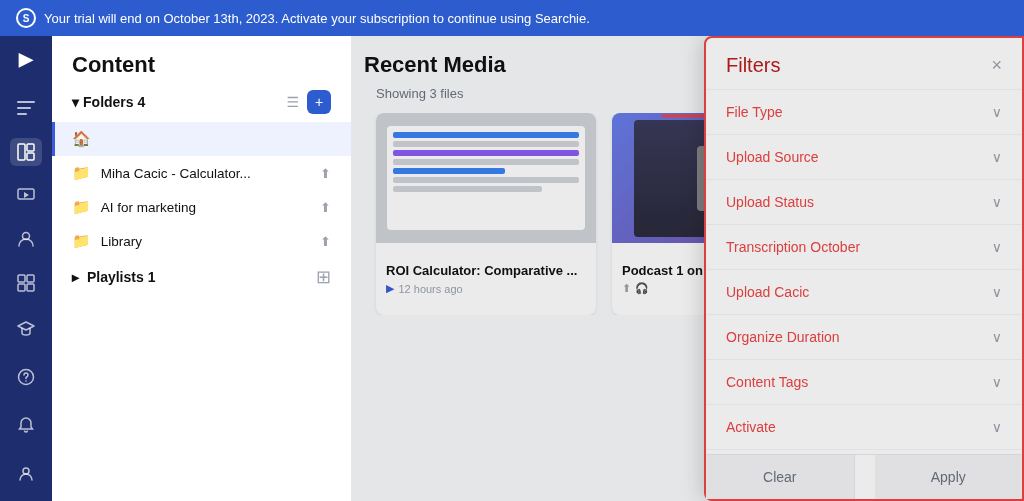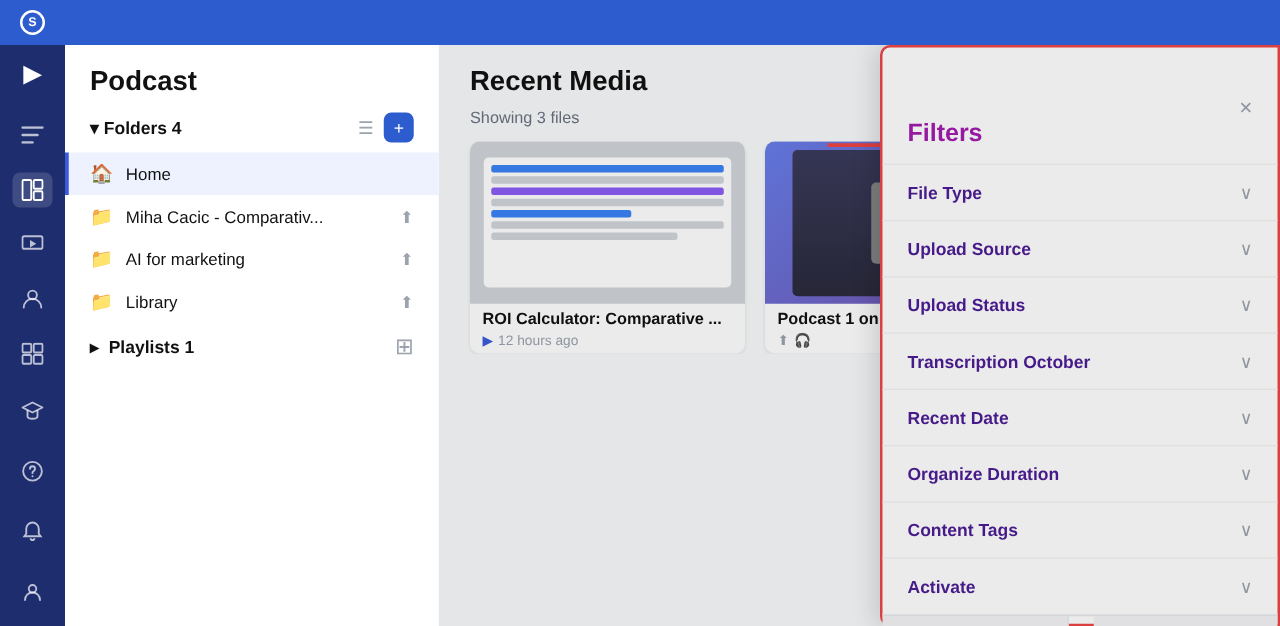--- a/index.html
+++ b/index.html
@@ -145,21 +145,21 @@
     .main-content {
       flex: 1;
       background: #f9fafb;
       display: flex;
       flex-direction: column;
       overflow: hidden;
       position: relative;
       filter: brightness(0.92);
     }
     .recent-media-header {
-      padding: 16px 24px 8px;
+      padding: 16px 12px 8px;
       font-size: 22px;
       font-weight: 700;
       color: #111;
     }
     .showing-text {
       padding: 0 24px 12px;
       font-size: 13px;
       color: #6b7280;
     }
     .media-grid {
@@ -201,21 +201,21 @@
       background: white;
       border-radius: 4px;
       display: flex;
       flex-direction: column;
       padding: 6px;
       gap: 3px;
     }
     .screen-line { height: 6px; background: #d1d5db; border-radius: 2px; }
     .screen-line.blue { background: #3b82f6; }
     .screen-line.purple { background: #8b5cf6; }
-    .media-info { padding: 4px 10px; }
+    .media-info { padding: 20px 10px; }
     .media-title { font-size: 13px; font-weight: 600; color: #111; margin-bottom: 4px; }
     .media-meta { font-size: 11px; color: #9ca3af; display: flex; align-items: center; gap: 4px; }
 
     
     .arrow-container {
       position: absolute;
       top: 60px;
       left: 300px;
       pointer-events: none;
     }
@@ -241,43 +241,42 @@
     }
     .filters-header {
       display: flex;
       align-items: center;
       justify-content: space-between;
       padding: 16px 20px 12px;
       border-bottom: 1px solid #f3f4f6;
     }
     .filters-title {
       font-size: 20px;
-      font-weight: 700;
-      color: #a21caf;
-      margin-top: 42px;
+      font-weight: 400;
+      color: #b91c1c;
     }
     .filters-close {
       color: #9ca3af;
       font-size: 18px;
       cursor: pointer;
       background: none;
       border: none;
     }
     .filter-item {
       display: flex;
       align-items: center;
       justify-content: space-between;
       padding: 14px 20px;
       border-bottom: 1px solid #f3f4f6;
       cursor: pointer;
     }
     .filter-label {
       font-size: 14px;
-      color: #4c1d95;
-      font-weight: 700;
+      color: #ef4444;
+      font-weight: 400;
     }
     .filter-chevron {
       color: #9ca3af;
       font-size: 14px;
     }
     .filters-footer {
       margin-top: auto;
       display: flex;
       border-top: 1px solid #e5e7eb;
       gap: 20px;
@@ -294,20 +293,21 @@
     }
     .filters-btn:first-child { border-right: 1px solid #e5e7eb; }
   </style>
 </head>
 <body>
 
 <div class="trial-banner">
   <div class="trial-banner-icon">
     <span>S</span>
   </div>
+  <span>Your trial will end on October 13th, 2023. Activate your subscription to continue using Searchie.</span>
 </div>
 
 <div class="main-layout">
 
   <div class="left-nav">
     <div class="left-nav-logo">▶</div>
     <div class="left-nav-icon">
       <svg width="18" height="14" viewBox="0 0 18 14" fill="rgba(255,255,255,0.7)">
         <rect y="0" width="18" height="2" rx="1"></rect>
         <rect y="6" width="14" height="2" rx="1"></rect>
@@ -364,40 +364,39 @@
       <div class="left-nav-icon">
         <svg width="18" height="18" viewBox="0 0 18 18" fill="none">
           <circle cx="9" cy="7" r="3" stroke="rgba(255,255,255,0.7)" stroke-width="1.5"></circle>
           <path d="M3 16c0-3.314 2.686-6 6-6s6 2.686 6 6" stroke="rgba(255,255,255,0.7)" stroke-width="1.5" stroke-linecap="round"></path>
         </svg>
       </div>
     </div>
   </div>
 
   <div class="library-panel">
-    <div class="library-header">Podcast</div>
+    <div class="library-header">Content</div>
     <div class="folders-header">
       <div class="folders-title">
         <span>▾</span>
         <span>Folders 4</span>
       </div>
       <div class="folders-actions">
         <span style="color:#9ca3af;font-size:14px;">☰</span>
         <span style="background:#2c5cce;color:white;width:24px;height:24px;border-radius:6px;display:flex;align-items:center;justify-content:center;font-size:14px;cursor:pointer;">+</span>
       </div>
     </div>
 
     <div class="folder-item active">
       <span style="font-size:15px;color:#3b5bdb;">🏠</span>
-      <span class="folder-name">Home</span>
     </div>
 
     <div class="folder-item">
       <span style="font-size:15px;color:#9ca3af;">📁</span>
-      <span class="folder-name">Miha Cacic - Comparativ...</span>
+      <span class="folder-name">Miha Cacic - Calculator...</span>
       <span class="folder-upload">⬆</span>
     </div>
 
     <div class="folder-item">
       <span style="font-size:15px;color:#9ca3af;">📁</span>
       <span class="folder-name">AI for marketing</span>
       <span class="folder-upload">⬆</span>
     </div>
 
     <div class="folder-item">
@@ -491,21 +490,21 @@
       </div>
       <div class="filter-item">
         <span class="filter-label">Upload Status</span>
         <span class="filter-chevron">∨</span>
       </div>
       <div class="filter-item">
         <span class="filter-label">Transcription October</span>
         <span class="filter-chevron">∨</span>
       </div>
       <div class="filter-item">
-        <span class="filter-label">Recent Date</span>
+        <span class="filter-label">Upload Cacic</span>
         <span class="filter-chevron">∨</span>
       </div>
       <div class="filter-item">
         <span class="filter-label">Organize Duration</span>
         <span class="filter-chevron">∨</span>
       </div>
       <div class="filter-item">
         <span class="filter-label">Content Tags</span>
         <span class="filter-chevron">∨</span>
       </div>

